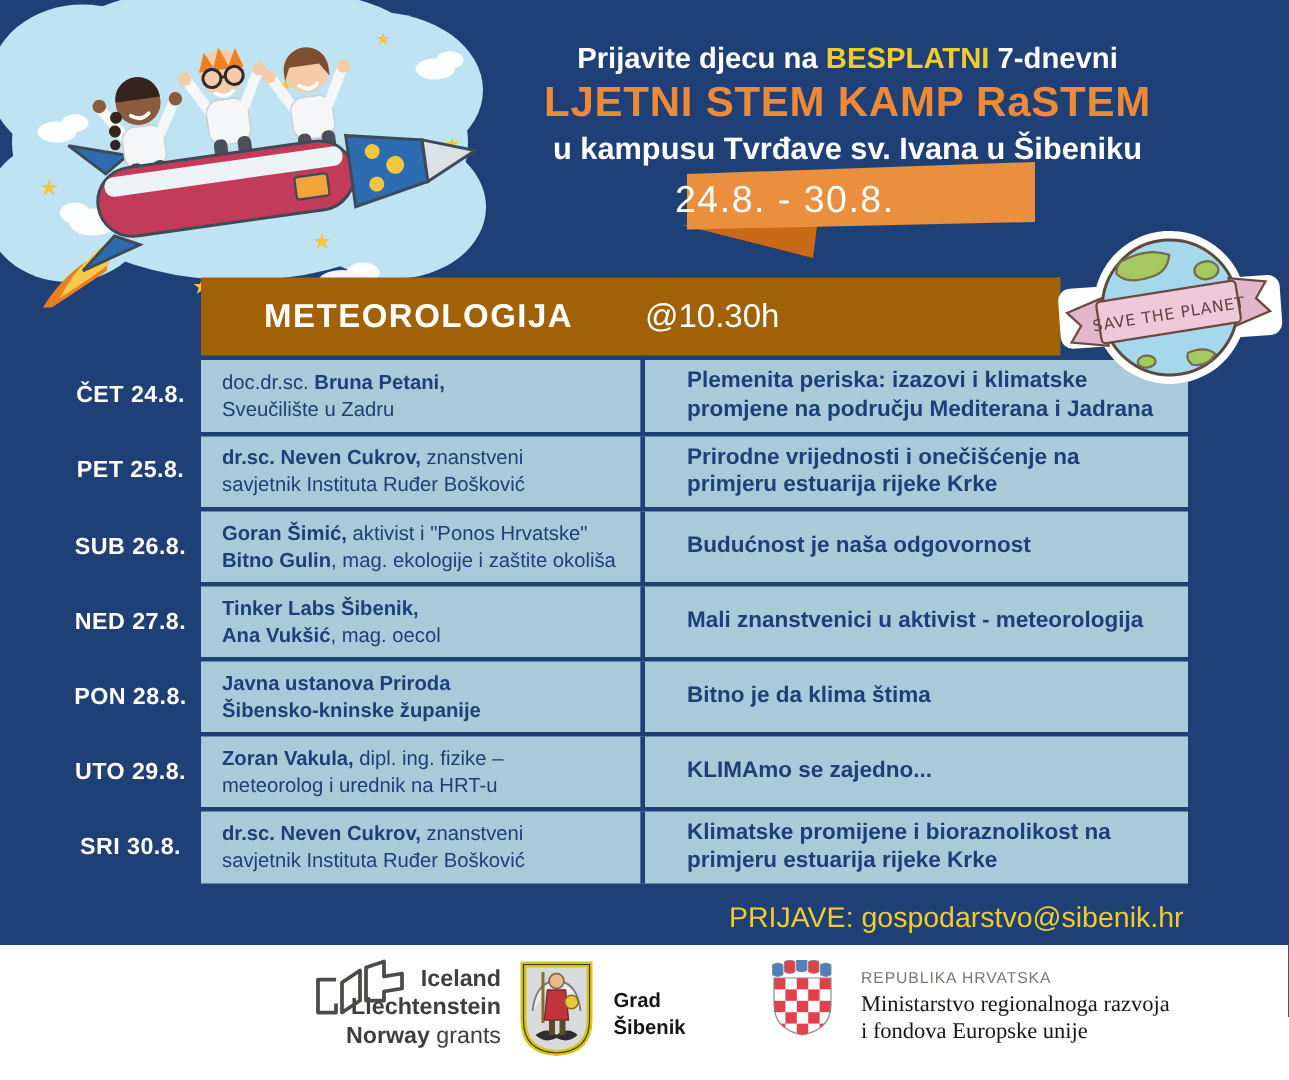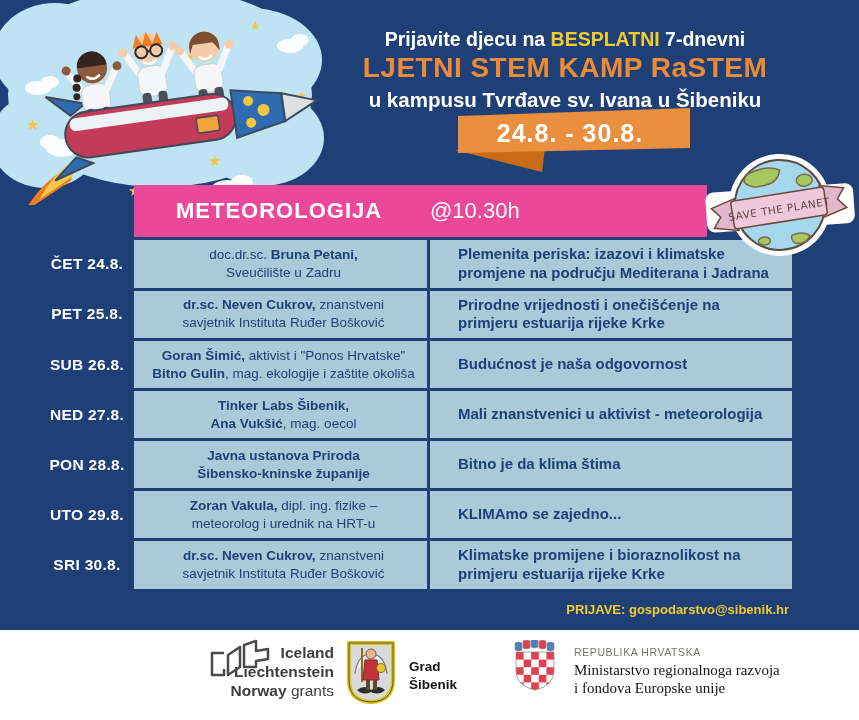--- a/index.html
+++ b/index.html
@@ -7,41 +7,41 @@
           font-family:"Liberation Sans",sans-serif;-webkit-font-smoothing:antialiased;}
   
   .hdr{position:absolute;left:330px;top:0;width:470px;text-align:center;color:#fff;z-index:2;}
   .hdr-line1{position:absolute;left:0;top:28px;width:100%;font-size:19.5px;font-weight:bold;}
   .hdr-line1 .yellow{color:#F2CB2E;}
   .hdr-title{position:absolute;left:0;top:52px;width:100%;font-size:28px;font-weight:bold;color:#EE8A35;letter-spacing:.5px;}
   .hdr-loc{position:absolute;left:0;top:88px;width:100%;font-size:20.5px;font-weight:bold;}
   
   .banner{position:absolute;left:450px;top:106px;width:245px;height:70px;z-index:2;}
   .banner svg{position:absolute;left:0;top:0;}
-  .banner-text{position:absolute;left:0;top:13px;width:240px;text-align:center;
-               font-size:25px;font-weight:bold;color:#fff;letter-spacing:1px;}
-  
-  .band{position:absolute;left:134px;top:185px;width:573px;height:52px;background:#ec4899;z-index:2;color:#fff;}
+  .banner-text{position:absolute;left:0;top:13px;width:240px;
+               font-size:25px;font-weight:normal;color:#fff;letter-spacing:1px;}
+  
+  .band{position:absolute;left:134px;top:185px;width:573px;height:52px;background:#a16207;z-index:2;color:#fff;}
   .band-subject{position:absolute;left:42px;top:13px;font-size:22px;font-weight:bold;letter-spacing:1px;}
   .band-time{position:absolute;left:296px;top:13px;font-size:22px;}
   
   .hero{position:absolute;left:0;top:0;z-index:1;}
   .badge{position:absolute;left:698px;top:148px;z-index:4;}
   
   .schedule{position:absolute;left:40px;top:240px;width:752px;z-index:3;
             display:grid;grid-template-columns:94px 293px 365px;row-gap:3px;}
   .cell{min-height:47px;box-sizing:border-box;}
   .cell.day{display:flex;align-items:center;justify-content:center;color:#fff;
             font-size:15.5px;font-weight:bold;letter-spacing:.3px;}
   .cell.speaker{background:#A9CBD9;color:#1C4077;font-size:13.5px;line-height:1.32;
-                display:flex;flex-direction:column;justify-content:center;padding:5px 8px 5px 14px;align-items:center;}
+                display:flex;flex-direction:column;justify-content:center;padding:5px 8px 5px 14px;}
   .cell.topic{background:#A9CBD9;color:#1C4077;font-size:15px;font-weight:bold;line-height:1.25;
               display:flex;align-items:center;padding:5px 10px 5px 28px;border-left:3px solid #1E4076;}
   
-  .prijave{position:absolute;right:70px;top:602px;font-size:13px;font-weight:bold;color:#F2CB2E;z-index:2;}
+  .prijave{position:absolute;right:70px;top:602px;font-size:19px;font-weight:normal;color:#F2CB2E;z-index:2;}
   
   .footer{position:absolute;left:0;bottom:0;width:859px;height:90px;background:#ffffff;z-index:5;}
   .eea{position:absolute;left:144px;top:13px;width:190px;color:#3E3E3D;}
   .eea .l{font-size:15.5px;font-weight:bold;line-height:19px;text-align:right;}
   .eea .l .reg{font-weight:normal;}
   .eea-glyph{position:absolute;left:64px;top:-4px;}
   .sib{position:absolute;left:345px;top:10px;}
   .sib-label{position:absolute;left:64px;top:18px;font-size:13.5px;font-weight:bold;color:#151515;line-height:18px;}
   .cro{position:absolute;left:512px;top:10px;}
   .cro-text{position:absolute;left:62px;top:6px;white-space:nowrap;}

